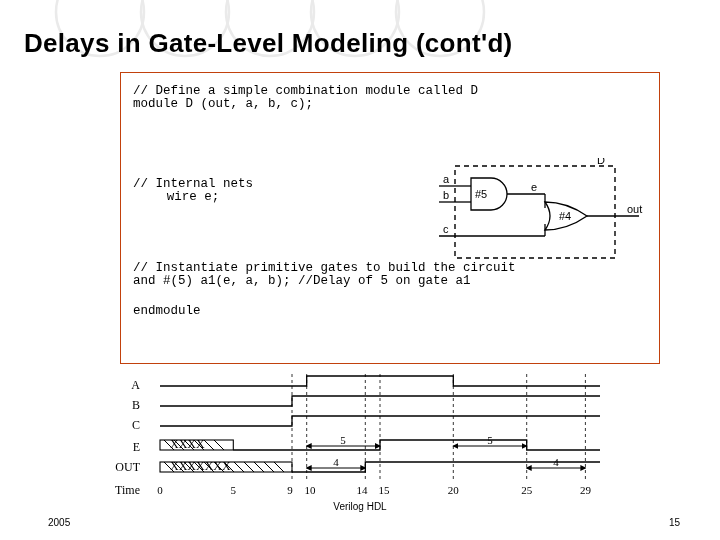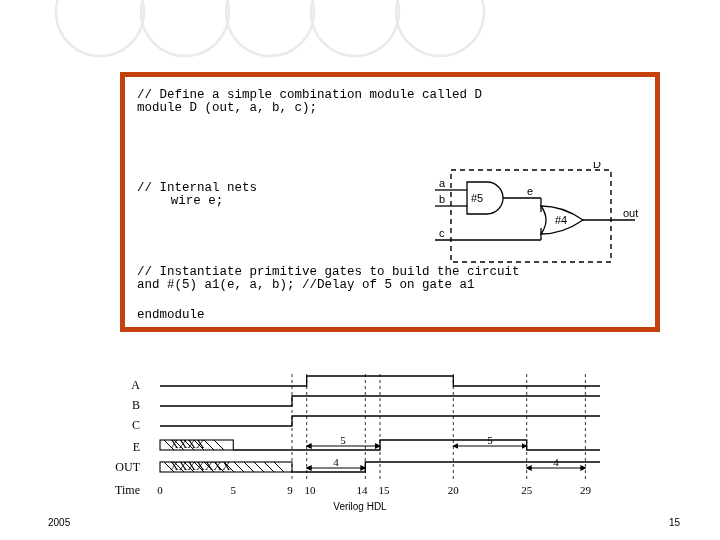--- a/index.html
+++ b/index.html
@@ -1,21 +1,21 @@
 <!DOCTYPE html>
 <html><head>
 <meta charset="utf-8">
 <style>
   * { box-sizing: border-box; margin: 0; padding: 0; }
   html, body { width: 720px; height: 540px; font-family: Arial, sans-serif; background: #fff; overflow: hidden; }
   .slide { position: relative; width: 720px; height: 540px; }
   .deco-circles { position: absolute; top: 0; left: 0; width: 720px; height: 70px; pointer-events: none; }
   .deco-circles svg { width: 100%; height: 100%; }
   .title { position: absolute; top: 28px; left: 24px; font-size: 26px; letter-spacing: 0.3px; }
-  .code-box { position: absolute; top: 72px; left: 120px; width: 540px; height: 260px; border: 5px solid #c2410c; background: #fff; }
+  .code-box { position: absolute; top: 72px; left: 120px; width: 540px; height: 292px; border: 1px solid #c2410c; background: #fff; }
   .code-text { position: absolute; font-family: "Courier New", monospace; font-size: 12.5px; line-height: 1.05; white-space: pre; left: 12px; }
   .c1 { top: 12px; }
   .c2 { top: 45px; }
   .c3 { top: 105px; text-align: center; }
   .c4 { top: 152px; margin-top: 37px; }
   .c5 { top: 200px; }
   .c6 { top: 232px; }
   .diagram-wrap { position: absolute; top: 85px; right: 14px; width: 210px; height: 110px; }
   .diagram-wrap svg { width: 100%; height: 100%; }
   .d-label { font-family: Arial, sans-serif; font-size: 11px; }
@@ -36,20 +36,21 @@
   <div class="deco-circles">
     <svg viewBox="0 0 720 70">
       <circle cx="100" cy="12" r="44" fill="none" stroke="#eaeaea" stroke-width="2.5"></circle>
       <circle cx="185" cy="12" r="44" fill="none" stroke="#eaeaea" stroke-width="2.5"></circle>
       <circle cx="270" cy="12" r="44" fill="none" stroke="#eaeaea" stroke-width="2.5"></circle>
       <circle cx="355" cy="12" r="44" fill="none" stroke="#eaeaea" stroke-width="2.5"></circle>
       <circle cx="440" cy="12" r="44" fill="none" stroke="#eaeaea" stroke-width="2.5"></circle>
     </svg>
   </div>
 
+  <h1 class="title">Delays in Gate-Level Modeling (cont'd)</h1>
 
   <div class="code-box">
     <div class="code-text c1">// Define a simple combination module called D
 module D (out, a, b, c);</div>
     <div class="code-text c3">// Internal nets
 wire e;</div>
     <div class="code-text c4">// Instantiate primitive gates to build the circuit
 and #(5) a1(e, a, b); //Delay of 5 on gate a1</div>
     <div class="code-text c6">endmodule</div>
 

